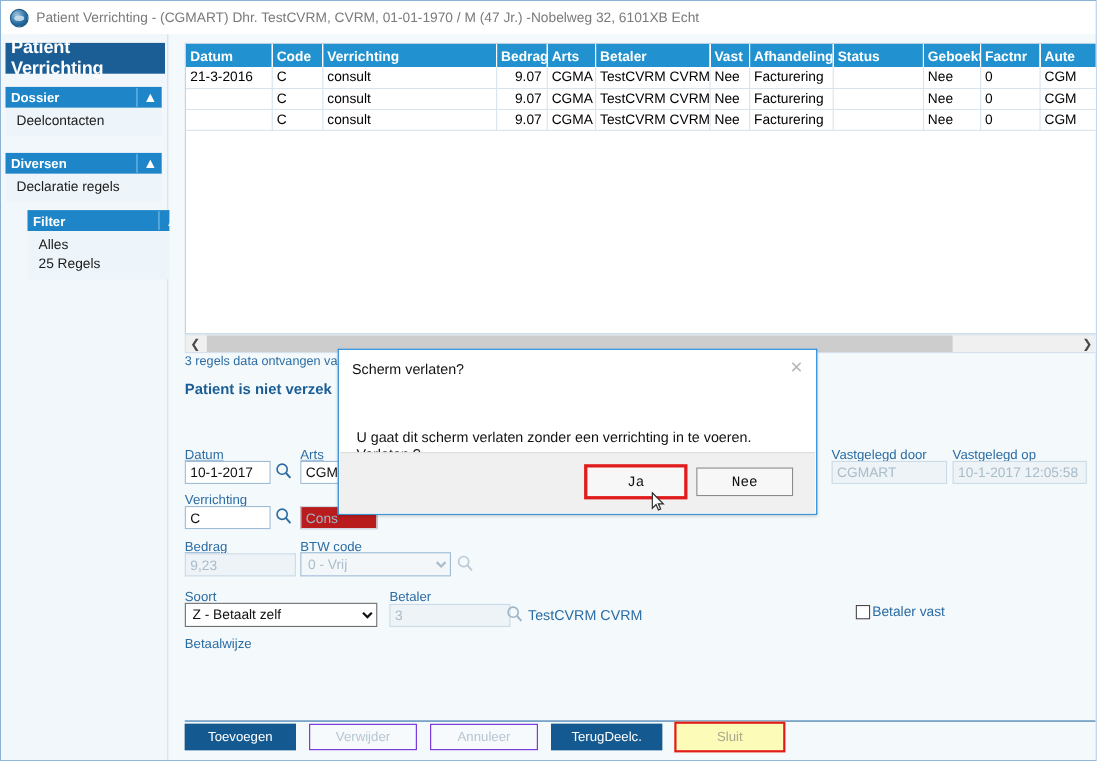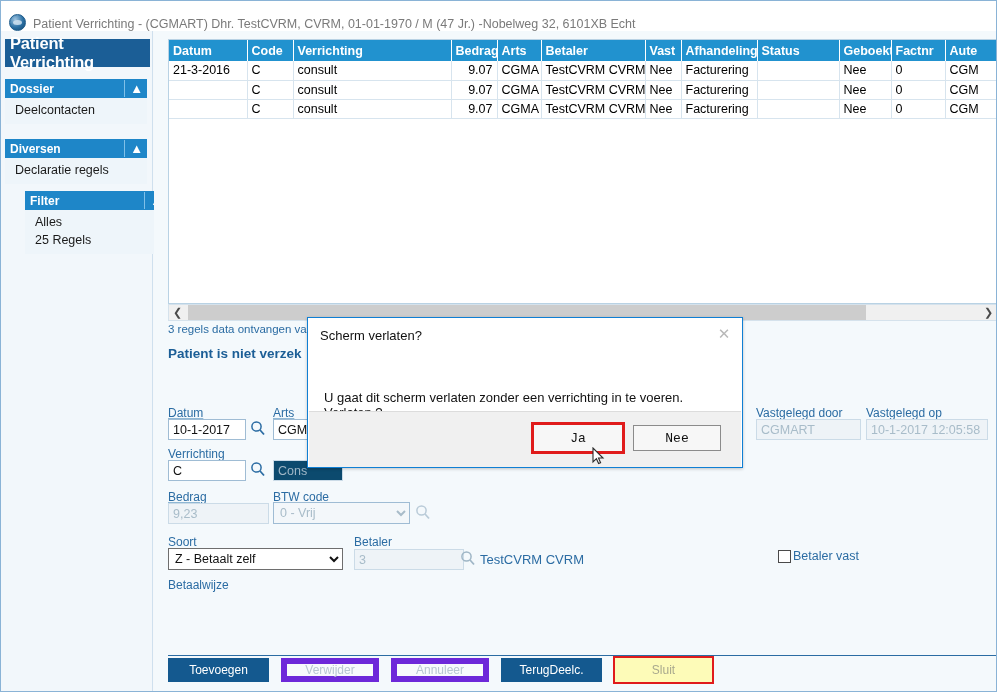--- a/index.html
+++ b/index.html
@@ -16,21 +16,21 @@
     background: #f4f8fb;
     border: 1px solid #8ab3d6;
     overflow: hidden;
   }
 
   
   .titlebar {
     position: absolute; left: 0; top: 0;
     width: 997px; height: 30px;
     background: #ffffff;
-    display: flex; align-items: flex-end;
+    display: flex; align-items: center;
     padding-left: 8px;
   }
   .titlebar .app-icon {
     width: 17px; height: 17px; border-radius: 50%;
     background: radial-gradient(circle at 35% 30%, #9fc4e0 0%, #2a6fa3 55%, #13486f 100%);
     border: 1px solid #1c5a8a;
     margin-right: 7px;
     flex: 0 0 auto;
     position: relative;
   }
@@ -176,21 +176,21 @@
     position: absolute;
     height: 21px;
     background: #ffffff;
     border: 1px solid #9fbcd4;
     font-size: 12.5px; color: #111111;
     padding: 1px 4px;
     display: flex; align-items: center;
     white-space: nowrap; overflow: hidden;
   }
   .txtbox.disabled { background: #eef3f7; color: #a8bcc9; border-color: #cbdbe7; }
-  .txtbox.readonly-blue { background: #0c4a6e; color: #9fb6c6; border-color: #cbdbe7; }
+  .txtbox.readonly-blue { background: #b91c1c; color: #9fb6c6; border-color: #cbdbe7; }
 
   .mag {
     position: absolute;
     width: 16px; height: 17px;
   }
   .mag svg { display: block; }
 
   select.sel {
     position: absolute;
     height: 22px;
@@ -224,21 +224,21 @@
   
   .btn {
     position: absolute;
     height: 24px;
     font-size: 12px;
     display: flex; align-items: center; justify-content: center;
     cursor: default;
     white-space: nowrap;
   }
   .btn.primary { background: #14598f; color: #ffffff; border: 1px solid #14598f; }
-  .btn.ghost   { background: #f7fafc; color: #b7c6d2; border: 6px solid #6d28d9; }
+  .btn.ghost   { background: #f7fafc; color: #b7c6d2; border: 1px solid #6d28d9; }
   .btn.yellow  { background: #fdfbb8; color: #a9a98e; border: 2px solid #e01b1b; }
 
   
   .dlg {
     position: absolute;
     left: 306px; top: 316px;
     width: 436px; height: 151px;
     background: #ffffff;
     border: 1px solid #0f7fd4;
     box-shadow: 0 1px 3px rgba(0,0,0,.22);

